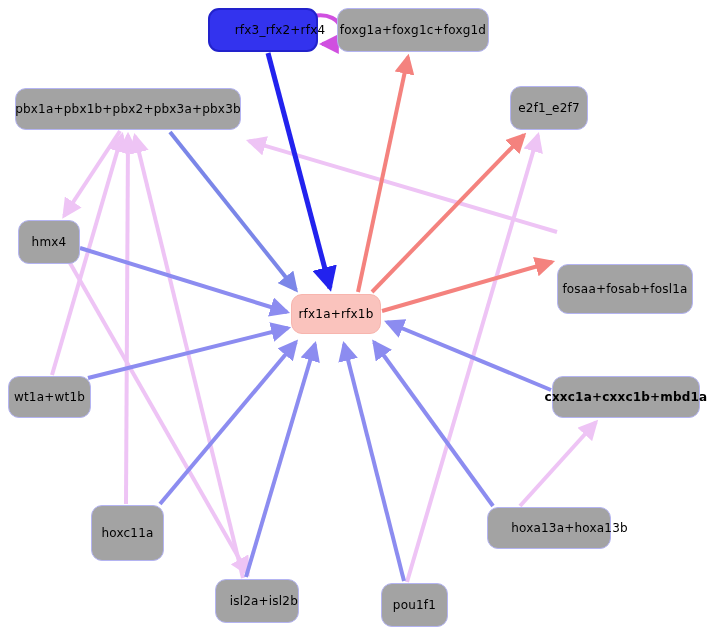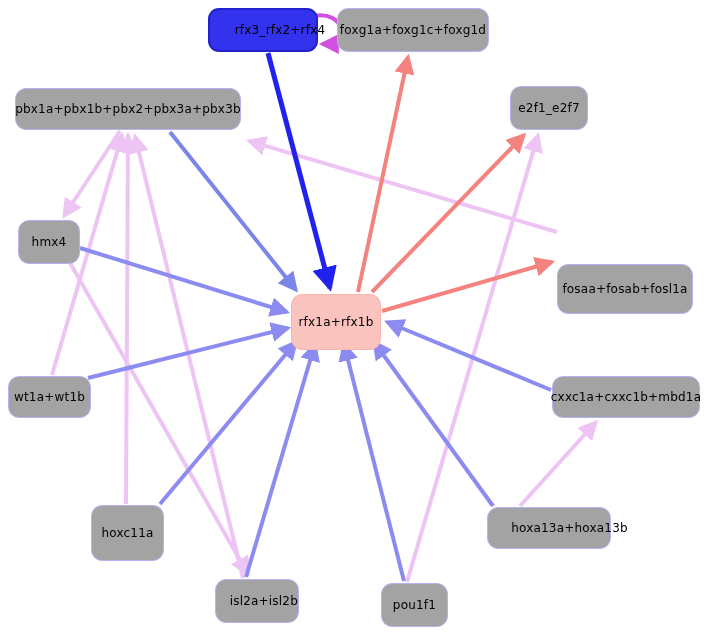--- a/index.html
+++ b/index.html
@@ -137,29 +137,29 @@
   </div>
 
   <div class="node regular" style="left:18px; top:220px; width:62px; height:44px;">
     <span class="node-label">hmx4</span>
   </div>
 
   <div class="node regular" style="left:557px; top:220px; width:136px; height:50px;margin-top:44px;">
     <span class="node-label">fosaa+fosab+fosl1a</span>
   </div>
 
-  <div class="node target" style="left:291px; top:294px; width:90px; height:56px;">
+  <div class="node target" style="left:291px; top:294px; width:90px; height:40px;">
     <span class="node-label">rfx1a+rfx1b</span>
   </div>
 
   <div class="node regular" style="left:8px; top:376px; width:83px; height:42px;">
     <span class="node-label">wt1a+wt1b</span>
   </div>
 
-  <div class="node regular" style="left:552px; top:376px; width:148px; height:42px;">
+  <div class="node regular" style="left:552px; top:376px; width:148px; height:42px;font-weight:bold;">
     <span class="node-label">cxxc1a+cxxc1b+mbd1a</span>
   </div>
 
   <div class="node regular" style="left:91px; top:505px; width:73px; height:56px;">
     <span class="node-label">hoxc11a</span>
   </div>
 
   <div class="node regular" style="left:487px; top:507px; width:124px; height:42px;padding-left:41px;">
     <span class="node-label">hoxa13a+hoxa13b</span>
   </div>

